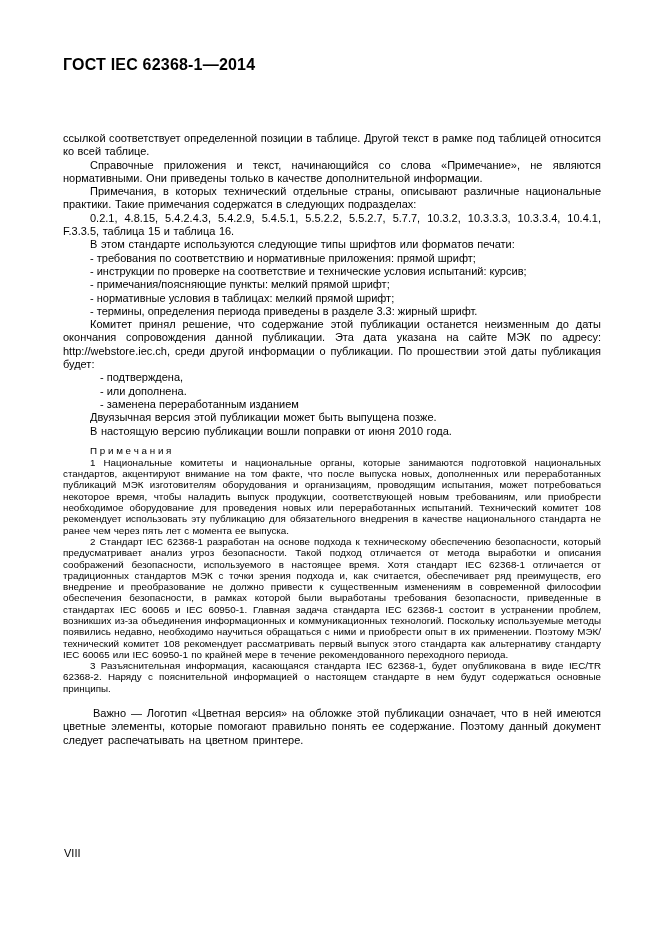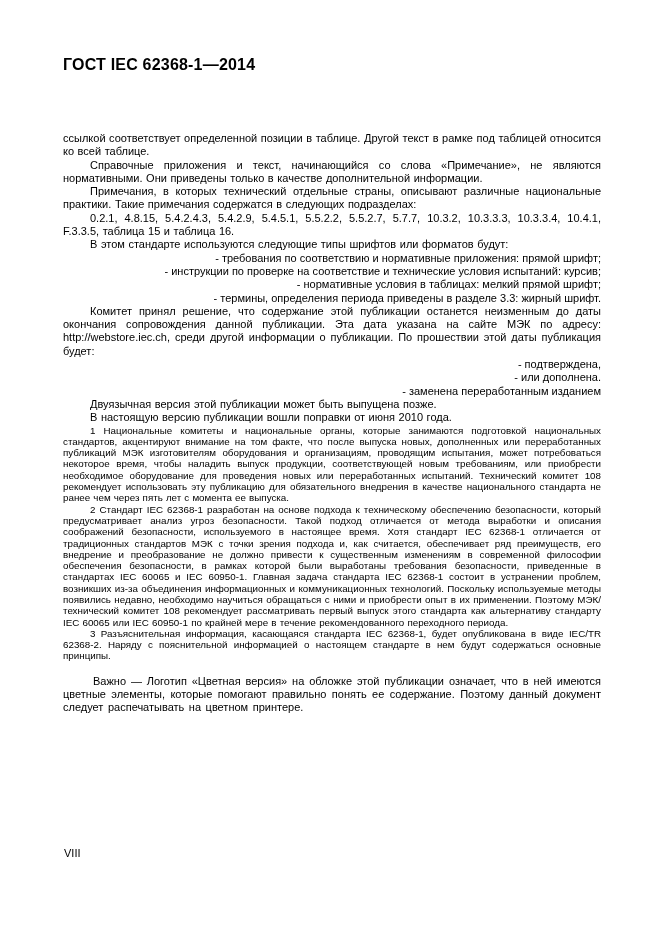--- a/index.html
+++ b/index.html
@@ -34,21 +34,21 @@
     line-height: 13.3px;
     text-align: justify;
     text-indent: 27px;
     word-spacing: 0.5px;
   }
   .para.continuation { text-indent: 0; }
   .dash-list .item {
     font-size: 11px;
     line-height: 13.3px;
     padding-left: 27px;
-    text-align: right;
+    text-align: left;
   }
   .dash-list.status .item { padding-left: 37px; }
   .notes-heading {
     margin-top: 7px;
     padding-left: 27px;
     font-size: 9.8px;
     line-height: 12px;
   }
   .note {
     font-size: 9.8px;
@@ -78,41 +78,43 @@
   <div class="content">
 
     <p class="para continuation">ссылкой соответствует определенной позиции в таблице. Другой текст в рамке под таблицей относится ко всей таблице.</p>
 
     <p class="para">Справочные приложения и текст, начинающийся со слова «Примечание», не являются нормативными. Они приведены только в качестве дополнительной информации.</p>
 
     <p class="para">Примечания, в которых технический отдельные страны, описывают различные национальные практики. Такие примечания содержатся в следующих подразделах:</p>
 
     <p class="para">0.2.1, 4.8.15, 5.4.2.4.3, 5.4.2.9, 5.4.5.1, 5.5.2.2, 5.5.2.7, 5.7.7, 10.3.2, 10.3.3.3, 10.3.3.4, 10.4.1, F.3.3.5, таблица 15 и таблица 16.</p>
 
-    <p class="para">В этом стандарте используются следующие типы шрифтов или форматов будут:</p>
+    <p class="para">В этом стандарте используются следующие типы шрифтов или форматов печати:</p>
 
     <div class="dash-list">
       <div class="item">- требования по соответствию и нормативные приложения: прямой шрифт;</div>
       <div class="item">- инструкции по проверке на соответствие и технические условия испытаний: курсив;</div>
+      <div class="item">- примечания/поясняющие пункты: мелкий прямой шрифт;</div>
       <div class="item">- нормативные условия в таблицах: мелкий прямой шрифт;</div>
       <div class="item">- термины, определения периода приведены в разделе 3.3: жирный шрифт.</div>
     </div>
 
     <p class="para">Комитет принял решение, что содержание этой публикации останется неизменным до даты окончания сопровождения данной публикации. Эта дата указана на сайте МЭК по адресу: http://webstore.iec.ch, среди другой информации о публикации. По прошествии этой даты публикация будет:</p>
 
     <div class="dash-list status">
       <div class="item">- подтверждена,</div>
       <div class="item">- или дополнена.</div>
       <div class="item">- заменена переработанным изданием</div>
     </div>
 
     <p class="para">Двуязычная версия этой публикации может быть выпущена позже.</p>
 
     <p class="para">В настоящую версию публикации вошли поправки от июня 2010 года.</p>
 
+    <div class="notes-heading">П р и м е ч а н и я</div>
 
     <div>
       <p class="note">1 Национальные комитеты и национальные органы, которые занимаются подготовкой национальных стандартов, акцентируют внимание на том факте, что после выпуска новых, дополненных или переработанных публикаций МЭК изготовителям оборудования и организациям, проводящим испытания, может потребоваться некоторое время, чтобы наладить выпуск продукции, соответствующей новым требованиям, или приобрести необходимое оборудование для проведения новых или переработанных испытаний. Технический комитет 108 рекомендует использовать эту публикацию для обязательного внедрения в качестве национального стандарта не ранее чем через пять лет с момента ее выпуска.</p>
       <p class="note">2 Стандарт IEC 62368-1 разработан на основе подхода к техническому обеспечению безопасности, который предусматривает анализ угроз безопасности. Такой подход отличается от метода выработки и описания соображений безопасности, используемого в настоящее время. Хотя стандарт IEC 62368-1 отличается от традиционных стандартов МЭК с точки зрения подхода и, как считается, обеспечивает ряд преимуществ, его внедрение и преобразование не должно привести к существенным изменениям в современной философии обеспечения безопасности, в рамках которой были выработаны требования безопасности, приведенные в стандартах IEC 60065 и IEC 60950-1. Главная задача стандарта IEC 62368-1 состоит в устранении проблем, возникших из-за объединения информационных и коммуникационных технологий. Поскольку используемые методы появились недавно, необходимо научиться обращаться с ними и приобрести опыт в их применении. Поэтому МЭК/технический комитет 108 рекомендует рассматривать первый выпуск этого стандарта как альтернативу стандарту IEC 60065 или IEC 60950-1 по крайней мере в течение рекомендованного переходного периода.</p>
       <p class="note">3 Разъяснительная информация, касающаяся стандарта IEC 62368-1, будет опубликована в виде IEC/TR 62368-2. Наряду с пояснительной информацией о настоящем стандарте в нем будут содержаться основные принципы.</p>
     </div>
 
     <p class="para important">Важно — Логотип «Цветная версия» на обложке этой публикации означает, что в ней имеются цветные элементы, которые помогают правильно понять ее содержание. Поэтому данный документ следует распечатывать на цветном принтере.</p>
 
   </div>

